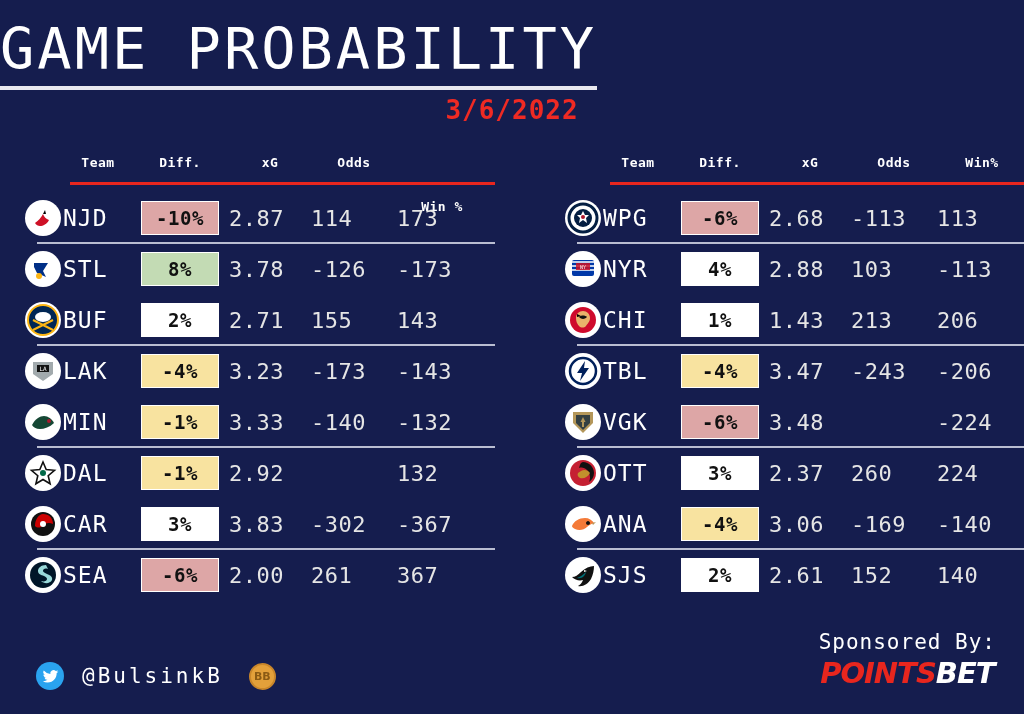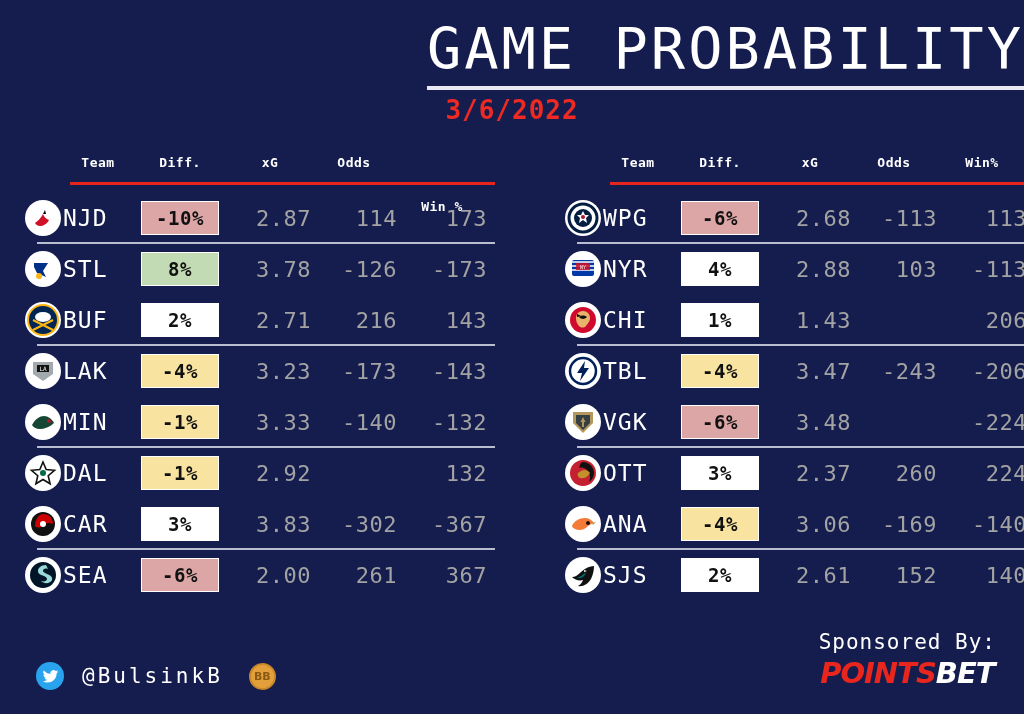--- a/index.html
+++ b/index.html
@@ -6,21 +6,21 @@
   body{
     width:1024px;height:714px;overflow:hidden;
     background:#151d4e;
     font-family:"DejaVu Sans Mono","Liberation Mono",monospace;
     color:#ffffff;
     position:relative;
   }
   .page{position:absolute;inset:0;}
 
   
-  .title-wrap{position:absolute;left:0;top:20px;width:1024px;text-align:right;}
+  .title-wrap{position:absolute;left:0;top:20px;width:1024px;text-align:left;}
   .title{
     display:inline-block;
     font-size:57px;letter-spacing:3px;font-weight:400;
     color:#ffffff;line-height:1.05;
     padding-bottom:6px;
     border-bottom:4px solid #e9e9ef;
   }
   .subtitle{
     position:absolute;left:0;top:95px;width:1024px;text-align:center;
     font-size:26px;font-weight:700;color:#ef2a23;letter-spacing:1px;
@@ -53,21 +53,21 @@
     font-size:23px;letter-spacing:1px;color:#ffffff;
   }
   .c-diff{
     position:absolute;left:116px;top:8px;width:78px;height:34px;
     border:1.5px solid #ffffff;box-sizing:border-box;
     display:flex;align-items:center;justify-content:center;
     font-size:19px;font-weight:700;color:#111111;letter-spacing:0.5px;
   }
   .c-xg,.c-odds,.c-win{
     position:absolute;top:0;height:51px;line-height:51px;
-    font-size:22px;color:#a3a3a3;text-align:right;letter-spacing:0.5px;
+    font-size:22px;color:#e5e5e5;text-align:left;letter-spacing:0.5px;
   }
   .c-xg{left:204px;width:82px;}
   .c-odds{left:286px;width:86px;}
   .c-win{left:372px;width:90px;}
 
   
   .logo{
     width:36px;height:36px;border-radius:50%;
     background:#ffffff;position:relative;overflow:hidden;
     display:flex;align-items:center;justify-content:center;
@@ -166,21 +166,21 @@
               <svg width="32" height="32" viewBox="0 0 32 32">
                 <circle cx="16" cy="16" r="15" fill="#002654" stroke="#FCB514" stroke-width="2"></circle>
                 <ellipse cx="16" cy="13" rx="8" ry="5" fill="#fff"></ellipse>
                 <path stroke="#FCB514" stroke-width="2" d="M6 26l20-10M26 26L6 16"></path>
               </svg>
             </div>
           </div>
           <div class="c-team">BUF</div>
           <div class="c-diff" style="background: rgb(255, 255, 255);">2%</div>
           <div class="c-xg">2.71</div>
-          <div class="c-odds">216</div>
+          <div class="c-odds">155</div>
           <div class="c-win">143</div>
           <div class="sep"></div>
         </div>
         <div class="row nosep">
           <div class="c-logo">
             <div class="logo">
               <svg width="30" height="30" viewBox="0 0 30 30">
                 <path fill="#A2AAAD" d="M5 6h20v12l-10 7-10-7z"></path>
                 <rect x="9" y="9" width="12" height="7" fill="#111"></rect>
                 <text x="15" y="15" font-size="6" fill="#fff" text-anchor="middle" font-family="monospace">LA</text>
@@ -310,20 +310,21 @@
                 <circle cx="15" cy="15" r="13" fill="#CF0A2C"></circle>
                 <path fill="#E9B26B" d="M15 6c4 0 7 3 7 7 0 4-3 6-4 8-2 2-5 2-7 0-2-2-3-5-3-8 0-4 3-7 7-7z"></path>
                 <path fill="#111" d="M11 12c2-2 6-2 8 0-1 1-3 2-4 2s-3-1-4-2z"></path>
                 <path fill="#000" d="M9 9l4 2-4 1z"></path>
               </svg>
             </div>
           </div>
           <div class="c-team">CHI</div>
           <div class="c-diff" style="background: rgb(255, 255, 255);">1%</div>
           <div class="c-xg">1.43</div>
+          <div class="c-odds">213</div>
           <div class="c-win">206</div>
           <div class="sep"></div>
         </div>
         <div class="row nosep">
           <div class="c-logo">
             <div class="logo">
               <svg width="30" height="30" viewBox="0 0 30 30">
                 <circle cx="15" cy="15" r="13" fill="none" stroke="#00205B" stroke-width="2.5"></circle>
                 <path fill="#00205B" d="M17 5l-8 12h5l-2 8 9-13h-5z"></path>
               </svg>

